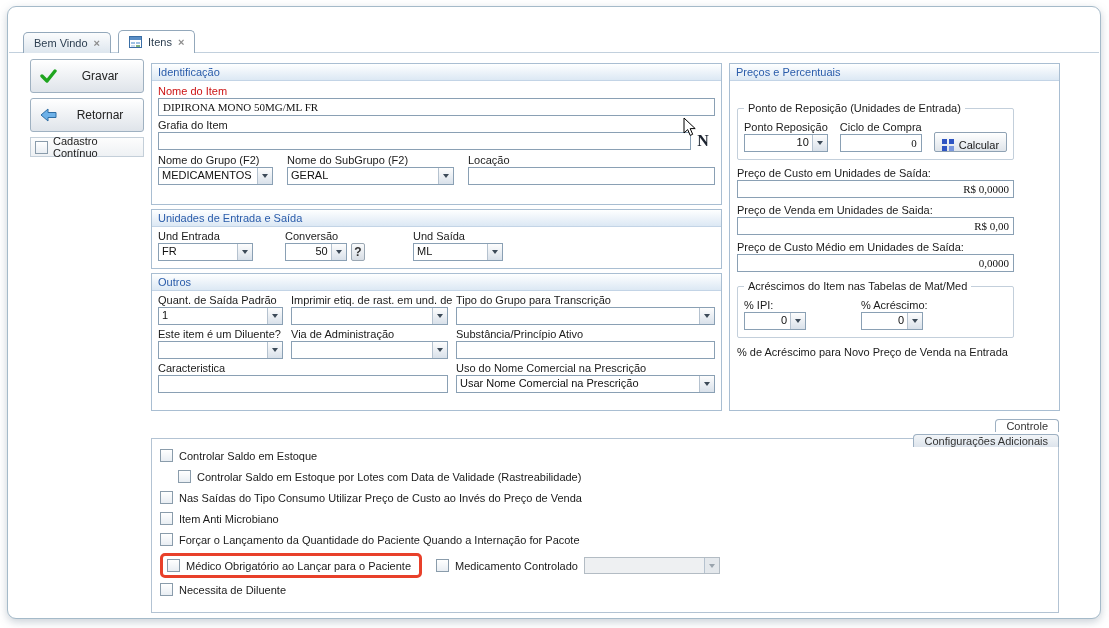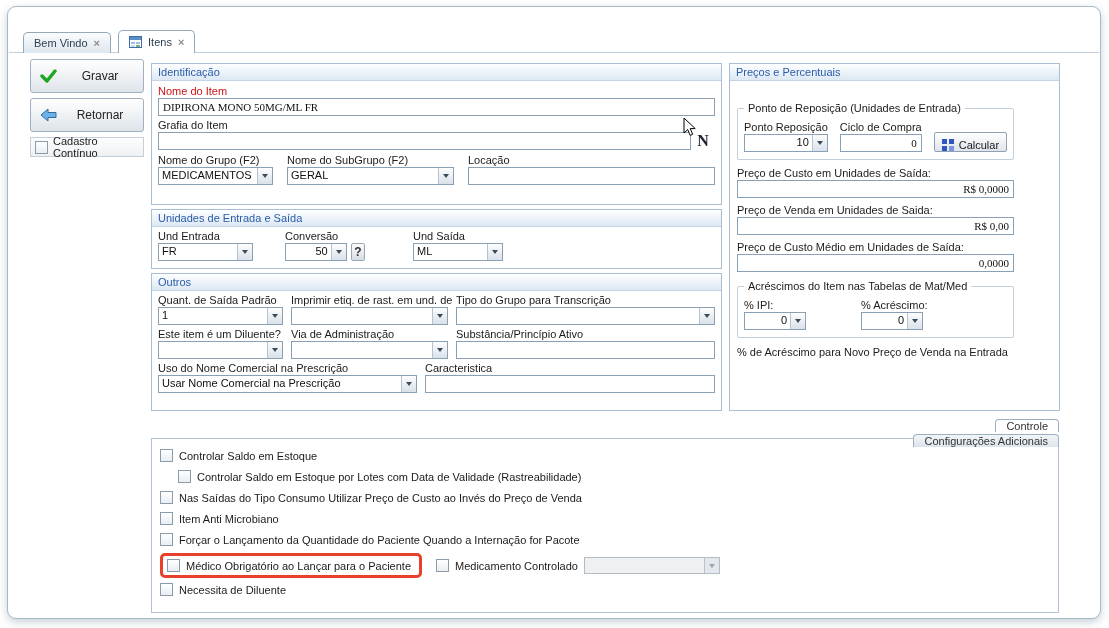--- a/index.html
+++ b/index.html
@@ -268,32 +268,32 @@
                 <i class="tri"></i>
               </span>
           </div>
         </div>
         <div class="col" style="flex:1;">
           <div class="lbl">Substância/Princípio Ativo</div>
           <input class="txt" readonly="" value="" style="">
         </div>
       </div>
       <div class="row" style="gap:8px;">
-        <div class="col" style="flex:1;">
-          <div class="lbl">Uso do Nome Comercial na Prescrição</div>
-          <div class="combo">
-            <span class="combo-val">Usar Nome Comercial na Prescrição</span>
-            <span class="combo-btn">
-                <i class="tri"></i>
-              </span>
-          </div>
-        </div>
         <div class="col" style="width:290px;">
           <div class="lbl">Caracteristica</div>
           <input class="txt" readonly="" value="" style="">
+        </div>
+        <div class="col" style="flex:1;">
+          <div class="lbl">Uso do Nome Comercial na Prescrição</div>
+          <div class="combo">
+            <span class="combo-val">Usar Nome Comercial na Prescrição</span>
+            <span class="combo-btn">
+                <i class="tri"></i>
+              </span>
+          </div>
         </div>
       </div>
     </div>
   </div>
 
   <div class="gbox" style="left:721px; top:56px; width:331px; height:348px;">
     <div class="gbox-hd">Preços e Percentuais</div>
     <div class="pv-body">
 
       <div class="fs w276" style="margin-top:21px;">

